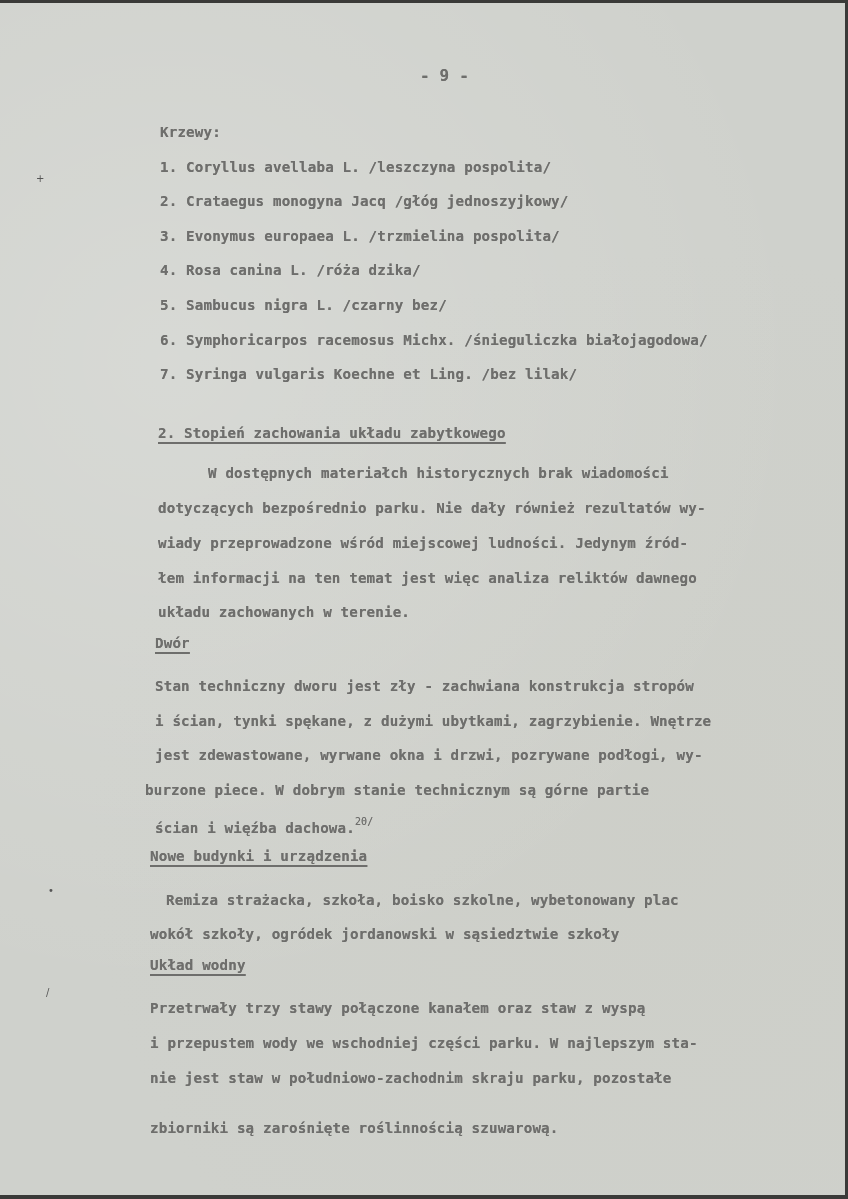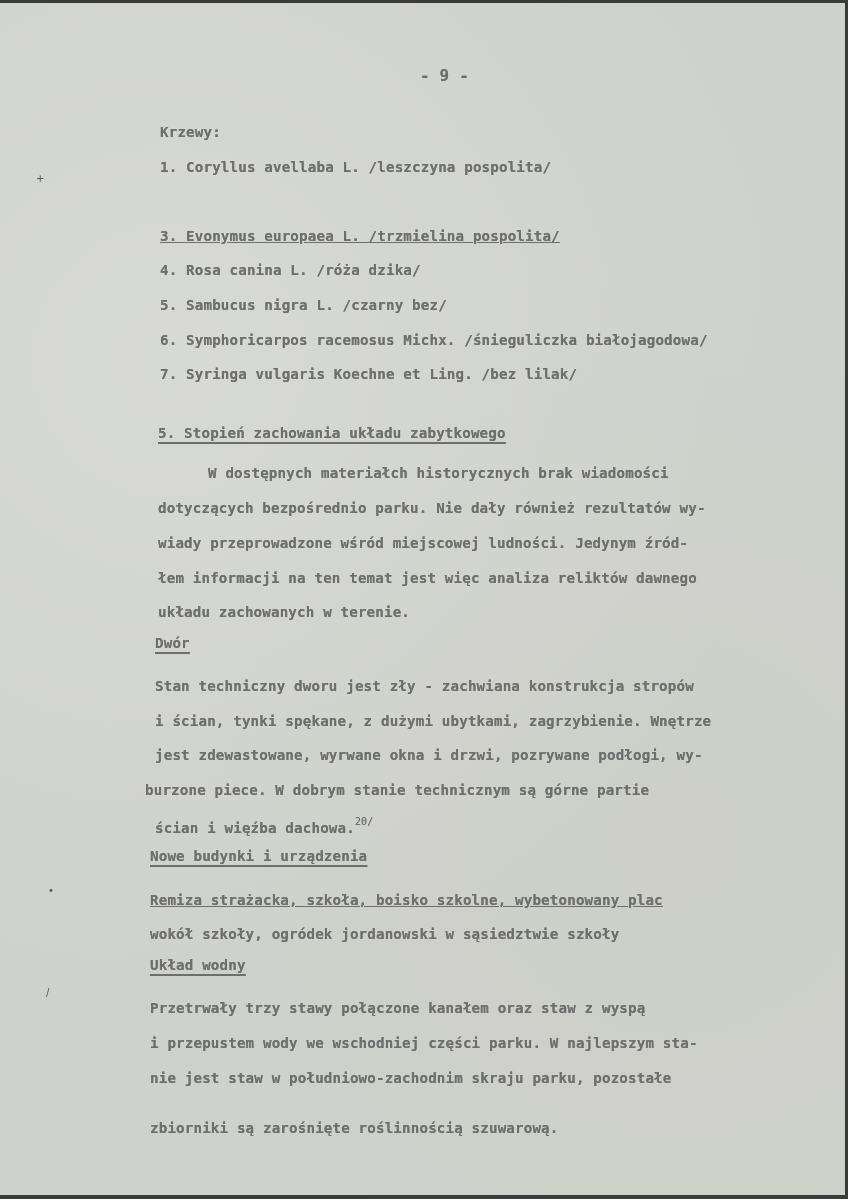--- a/index.html
+++ b/index.html
@@ -58,44 +58,45 @@
   </style>
 </head>
 <body>
 
 <div class="page">
 
   <div class="t page-number">- 9 -</div>
 
   <div class="t" style="left:160px; top:121px;">Krzewy:</div>
   <div class="t" style="left:160px; top:156px;">1. Coryllus avellaba L. /leszczyna pospolita/</div>
-  <div class="t" style="left:160px; top:225px;text-decoration:underline;">3. Evonymus europaea L. /trzmielina pospolita/</div>
+  <div class="t" style="left:160px; top:190px;">2. Crataegus monogyna Jacq /głóg jednoszyjkowy/</div>
+  <div class="t" style="left:160px; top:225px;">3. Evonymus europaea L. /trzmielina pospolita/</div>
   <div class="t" style="left:160px; top:259px;">4. Rosa canina L. /róża dzika/</div>
   <div class="t" style="left:160px; top:294px;">5. Sambucus nigra L. /czarny bez/</div>
   <div class="t" style="left:160px; top:329px;">6. Symphoricarpos racemosus Michx. /śnieguliczka białojagodowa/</div>
   <div class="t" style="left:160px; top:363px;">7. Syringa vulgaris Koechne et Ling. /bez lilak/</div>
 
-  <div class="t u" style="left:158px; top:422px;">5. Stopień zachowania układu zabytkowego</div>
+  <div class="t u" style="left:158px; top:422px;">2. Stopień zachowania układu zabytkowego</div>
   <div class="t" style="left:208px; top:462px;">W dostępnych materiałch historycznych brak wiadomości</div>
   <div class="t" style="left:158px; top:497px;">dotyczących bezpośrednio parku. Nie dały również rezultatów wy-</div>
   <div class="t" style="left:158px; top:532px;">wiady przeprowadzone wśród miejscowej ludności. Jedynym źród-</div>
   <div class="t" style="left:158px; top:567px;">łem informacji na ten temat jest więc analiza reliktów dawnego</div>
   <div class="t" style="left:158px; top:601px;">układu zachowanych w terenie.</div>
 
   <div class="t u" style="left:155px; top:632px;">Dwór</div>
   <div class="t" style="left:155px; top:675px;">Stan techniczny dworu jest zły - zachwiana konstrukcja stropów</div>
   <div class="t" style="left:155px; top:710px;text-align:center;">i ścian, tynki spękane, z dużymi ubytkami, zagrzybienie. Wnętrze</div>
   <div class="t" style="left:155px; top:744px;">jest zdewastowane, wyrwane okna i drzwi, pozrywane podłogi, wy-</div>
   <div class="t" style="left:145px; top:779px;">burzone piece. W dobrym stanie technicznym są górne partie</div>
   <div class="t" style="left:155px; top:813px;">
     <span>ścian i więźba dachowa.</span><span class="sup">20/</span>
   </div>
 
   <div class="t u" style="left:150px; top:845px;">Nowe budynki i urządzenia</div>
-  <div class="t" style="left:150px; top:889px;text-decoration:underline;">Remiza strażacka, szkoła, boisko szkolne, wybetonowany plac</div>
+  <div class="t" style="left:166px; top:889px;">Remiza strażacka, szkoła, boisko szkolne, wybetonowany plac</div>
   <div class="t" style="left:150px; top:923px;">wokół szkoły, ogródek jordanowski w sąsiedztwie szkoły</div>
 
   <div class="t u" style="left:150px; top:954px;">Układ wodny</div>
   <div class="t" style="left:150px; top:1032px;">i przepustem wody we wschodniej części parku. W najlepszym sta-</div>
   <div class="t" style="left:150px; top:997px;">Przetrwały trzy stawy połączone kanałem oraz staw z wyspą</div>
   <div class="t" style="left:150px; top:1067px;">nie jest staw w południowo-zachodnim skraju parku, pozostałe</div>
   <div class="t" style="left:150px; top:1101px;margin-top:16px;">zbiorniki są zarośnięte roślinnością szuwarową.</div>
 
   <div class="mark" style="left:36px; top:170px;">+</div>
   <div class="mark" style="left:48px; top:882px;">•</div>

